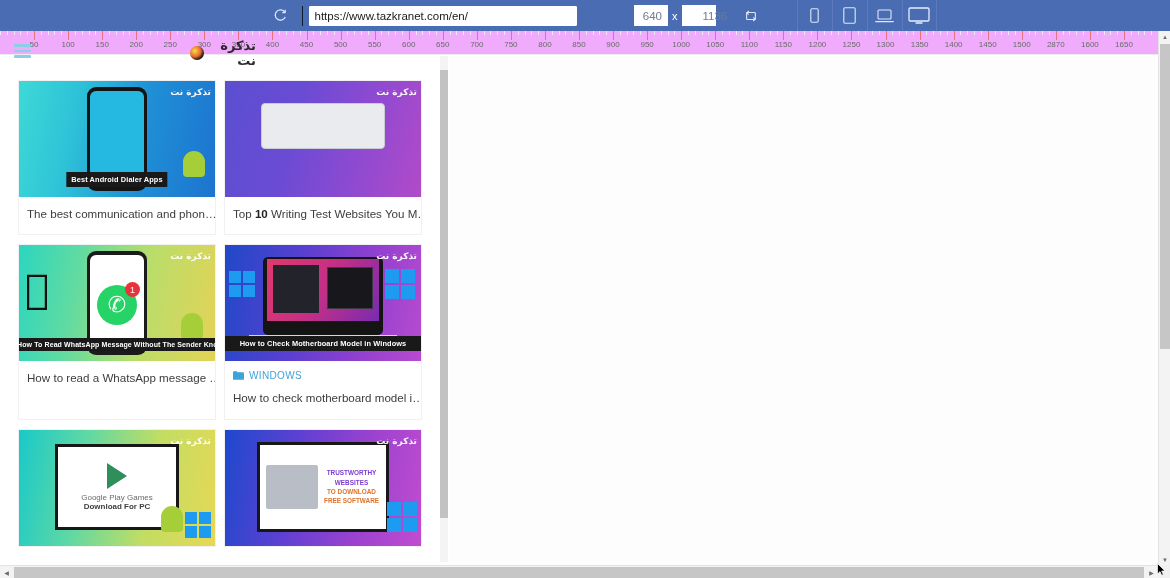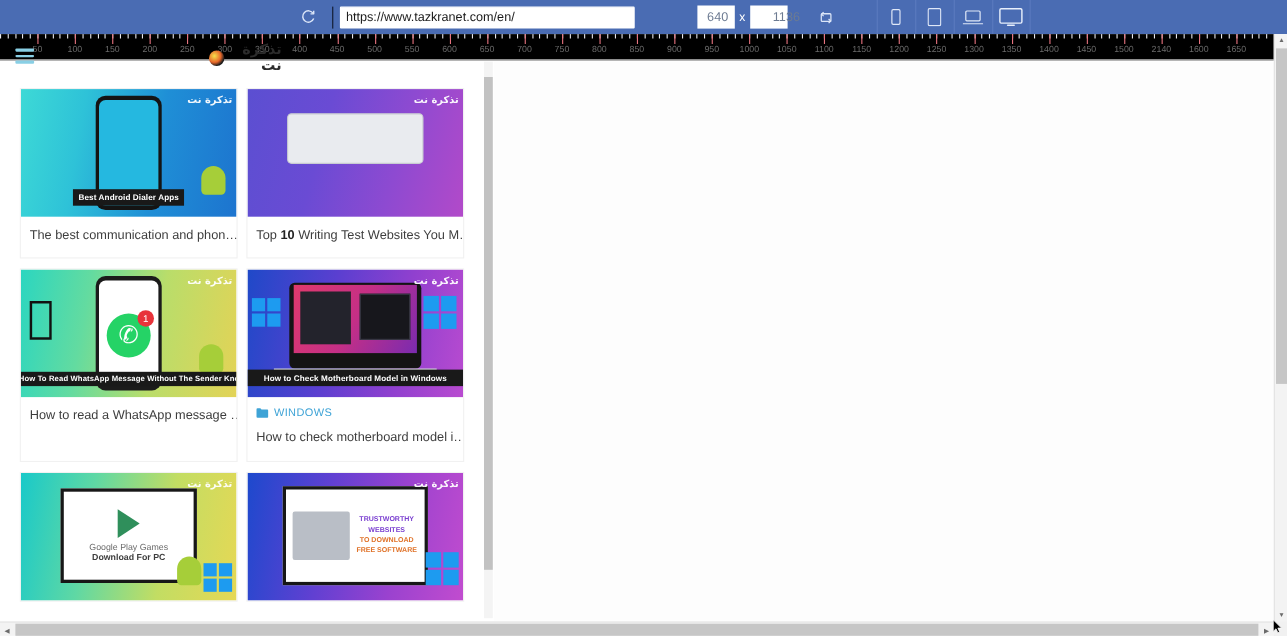--- a/index.html
+++ b/index.html
@@ -51,21 +51,21 @@
     width: 35px; height: 31px; border-left: 1px solid #5b7abf;
     display: flex; align-items: center; justify-content: center; cursor: pointer;
   }
   .dev-btn:last-child { border-right: 1px solid #5b7abf; }
   .dev-btn svg { display: block; }
 
   
   .ruler {
     position: absolute; left: 0; top: 31px;
     width: 1158px; height: 24px;
-    background: #000000;
+    background: #f0abfc;
     overflow: hidden;
     border-bottom: 1px solid #ececec;
   }
   .tick {
     position: absolute; top: 0; width: 1px; height: 6px; background: #f0a9b4;
   }
   .tick.major { height: 9px; background: #e8737f; }
   .tick-label {
     position: absolute; top: 9px;
     font-size: 8px; color: #6a6a6a; transform: translateX(-50%);
@@ -578,21 +578,21 @@
     <div class="tick-label" style="left: 885.529px;">1300</div>
     <div class="tick major" style="left: 919.588px;"></div>
     <div class="tick-label" style="left: 919.588px;">1350</div>
     <div class="tick major" style="left: 953.647px;"></div>
     <div class="tick-label" style="left: 953.647px;">1400</div>
     <div class="tick major" style="left: 987.706px;"></div>
     <div class="tick-label" style="left: 987.706px;">1450</div>
     <div class="tick major" style="left: 1021.76px;"></div>
     <div class="tick-label" style="left: 1021.76px;">1500</div>
     <div class="tick major" style="left: 1055.82px;"></div>
-    <div class="tick-label" style="left: 1055.82px;">2140</div>
+    <div class="tick-label" style="left: 1055.82px;">2870</div>
     <div class="tick major" style="left: 1089.88px;"></div>
     <div class="tick-label" style="left: 1089.88px;">1600</div>
     <div class="tick major" style="left: 1123.94px;"></div>
     <div class="tick-label" style="left: 1123.94px;">1650</div>
   </div>
 
 <div class="hamburger">
   <span></span>
     <span></span>
     <span></span>

